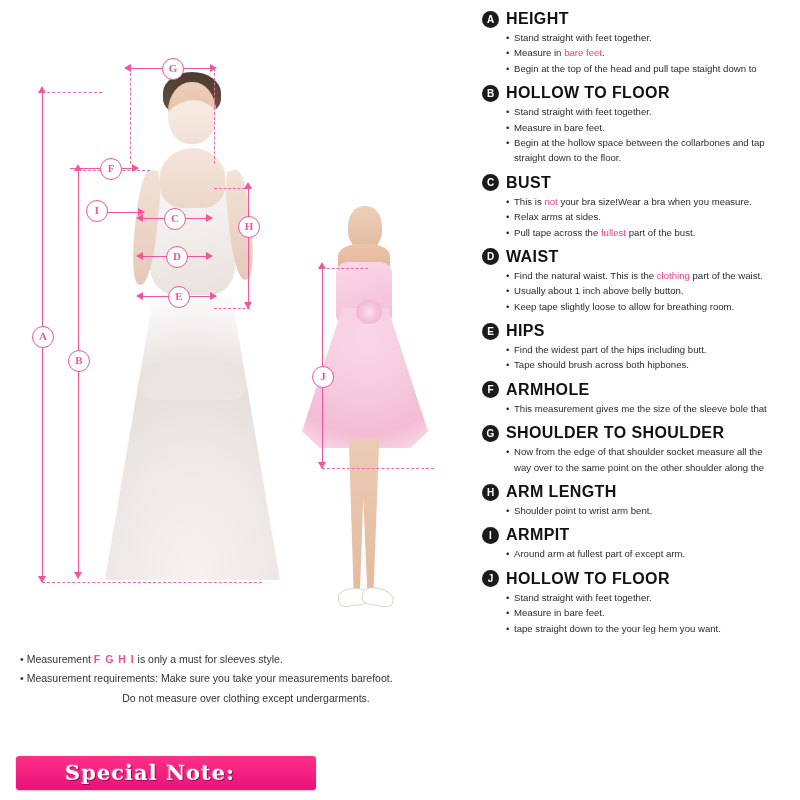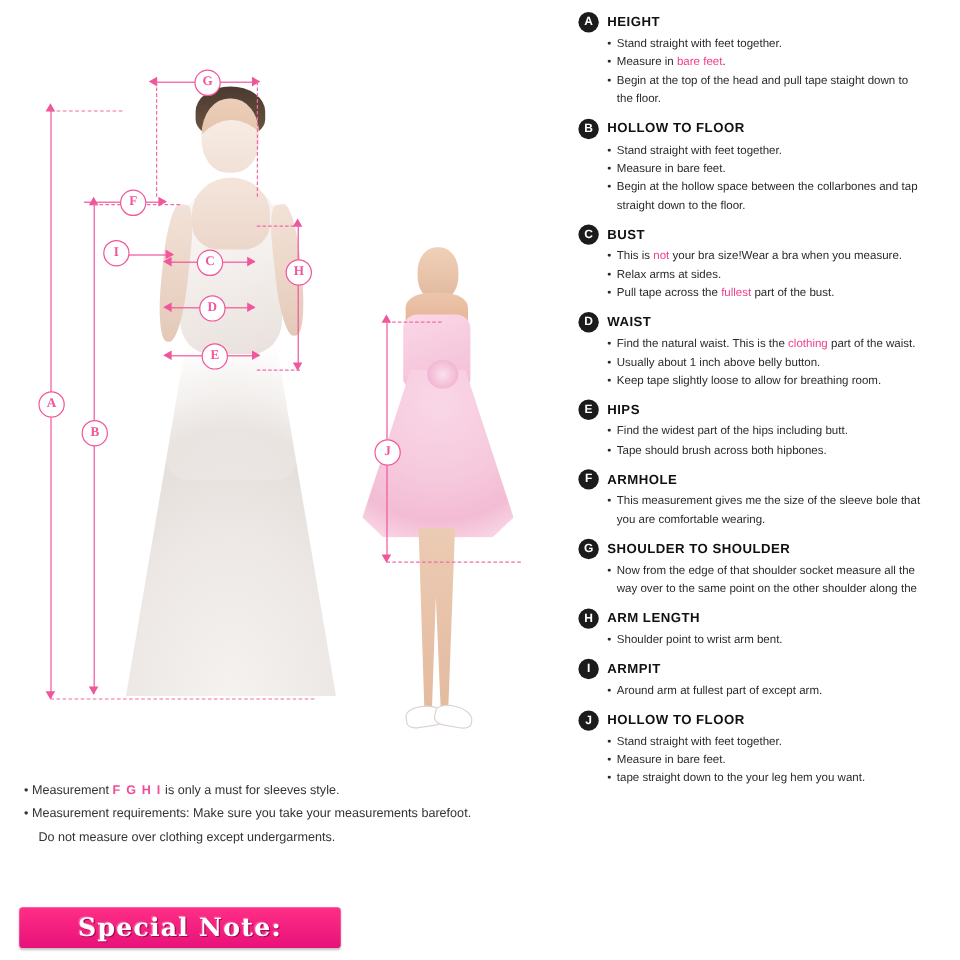--- a/index.html
+++ b/index.html
@@ -230,28 +230,28 @@
     left: 20px;
     top: 650px;
     width: 440px;
     font-size: 10.5px;
     color: #333333;
     line-height: 1.85;
   }
   #left-notes .nrow { white-space: nowrap; }
   #left-notes .bullet { color: #333; margin-right: 3px; }
   #left-notes .pinkcode { color: #ef4e96; font-weight: bold; letter-spacing: 1px; }
-  #left-notes .indent { padding-left: 12px; }
+  #left-notes .indent { padding-left: 12px; text-align: center; }
 
   
   #special-note {
     position: absolute;
     left: 16px;
     top: 756px;
-    width: 268px;
+    width: 300px;
     height: 34px;
     background: linear-gradient(180deg, #ff2f86 0%, #e8117a 100%);
     border-radius: 3px;
     box-shadow: 0 1px 2px rgba(0,0,0,.25);
   }
   #special-note-text {
     position: absolute;
     left: 0; top: 0;
     width: 268px; height: 34px;
     line-height: 34px;
@@ -285,21 +285,21 @@
     background: #1b1b1b;
     color: #ffffff;
     font-size: 10px;
     font-weight: bold;
     line-height: 17px;
     text-align: center;
     flex: 0 0 auto;
     font-family: "Liberation Sans", sans-serif;
   }
   .entry-title {
-    font-size: 11px;
+    font-size: 16px;
     font-weight: bold;
     color: #111111;
     letter-spacing: .4px;
   }
   .entry-lines { padding-left: 24px; }
   .entry-line {
     font-size: 9.6px;
     color: #2b2b2b;
     line-height: 1.5;
     position: relative;
@@ -420,21 +420,20 @@
   <div id="right-panel">
       <div class="entry">
         <div class="entry-head">
           <div class="badge">A</div>
           <div class="entry-title">HEIGHT</div>
         </div>
         <div class="entry-lines">
           <div class="entry-line"><span class="dot">•</span><span>Stand straight with feet together.</span></div>
           <div class="entry-line"><span class="dot">•</span><span>Measure in </span><span class="hl">bare feet</span><span>.</span></div>
           <div class="entry-line"><span class="dot">•</span><span>Begin at the top of the head and pull tape staight down to</span></div>
-          <div class="entry-line cont"><span>the floor.</span></div>
         </div>
       </div>
       <div class="entry">
         <div class="entry-head">
           <div class="badge">B</div>
           <div class="entry-title">HOLLOW TO FLOOR</div>
         </div>
         <div class="entry-lines">
           <div class="entry-line"><span class="dot">•</span><span>Stand straight with feet together.</span></div>
           <div class="entry-line"><span class="dot">•</span><span>Measure in bare feet.</span></div>
@@ -474,21 +473,20 @@
           <div class="entry-line"><span class="dot">•</span><span>Tape should brush across both hipbones.</span></div>
         </div>
       </div>
       <div class="entry">
         <div class="entry-head">
           <div class="badge">F</div>
           <div class="entry-title">ARMHOLE</div>
         </div>
         <div class="entry-lines">
           <div class="entry-line"><span class="dot">•</span><span>This measurement gives me the size of the sleeve bole that</span></div>
-          <div class="entry-line cont"><span>you are comfortable wearing.</span></div>
         </div>
       </div>
       <div class="entry">
         <div class="entry-head">
           <div class="badge">G</div>
           <div class="entry-title">SHOULDER TO SHOULDER</div>
         </div>
         <div class="entry-lines">
           <div class="entry-line"><span class="dot">•</span><span>Now from the edge of that shoulder socket measure all the</span></div>
           <div class="entry-line cont"><span>way over to the same point on the other shoulder along the</span></div>

